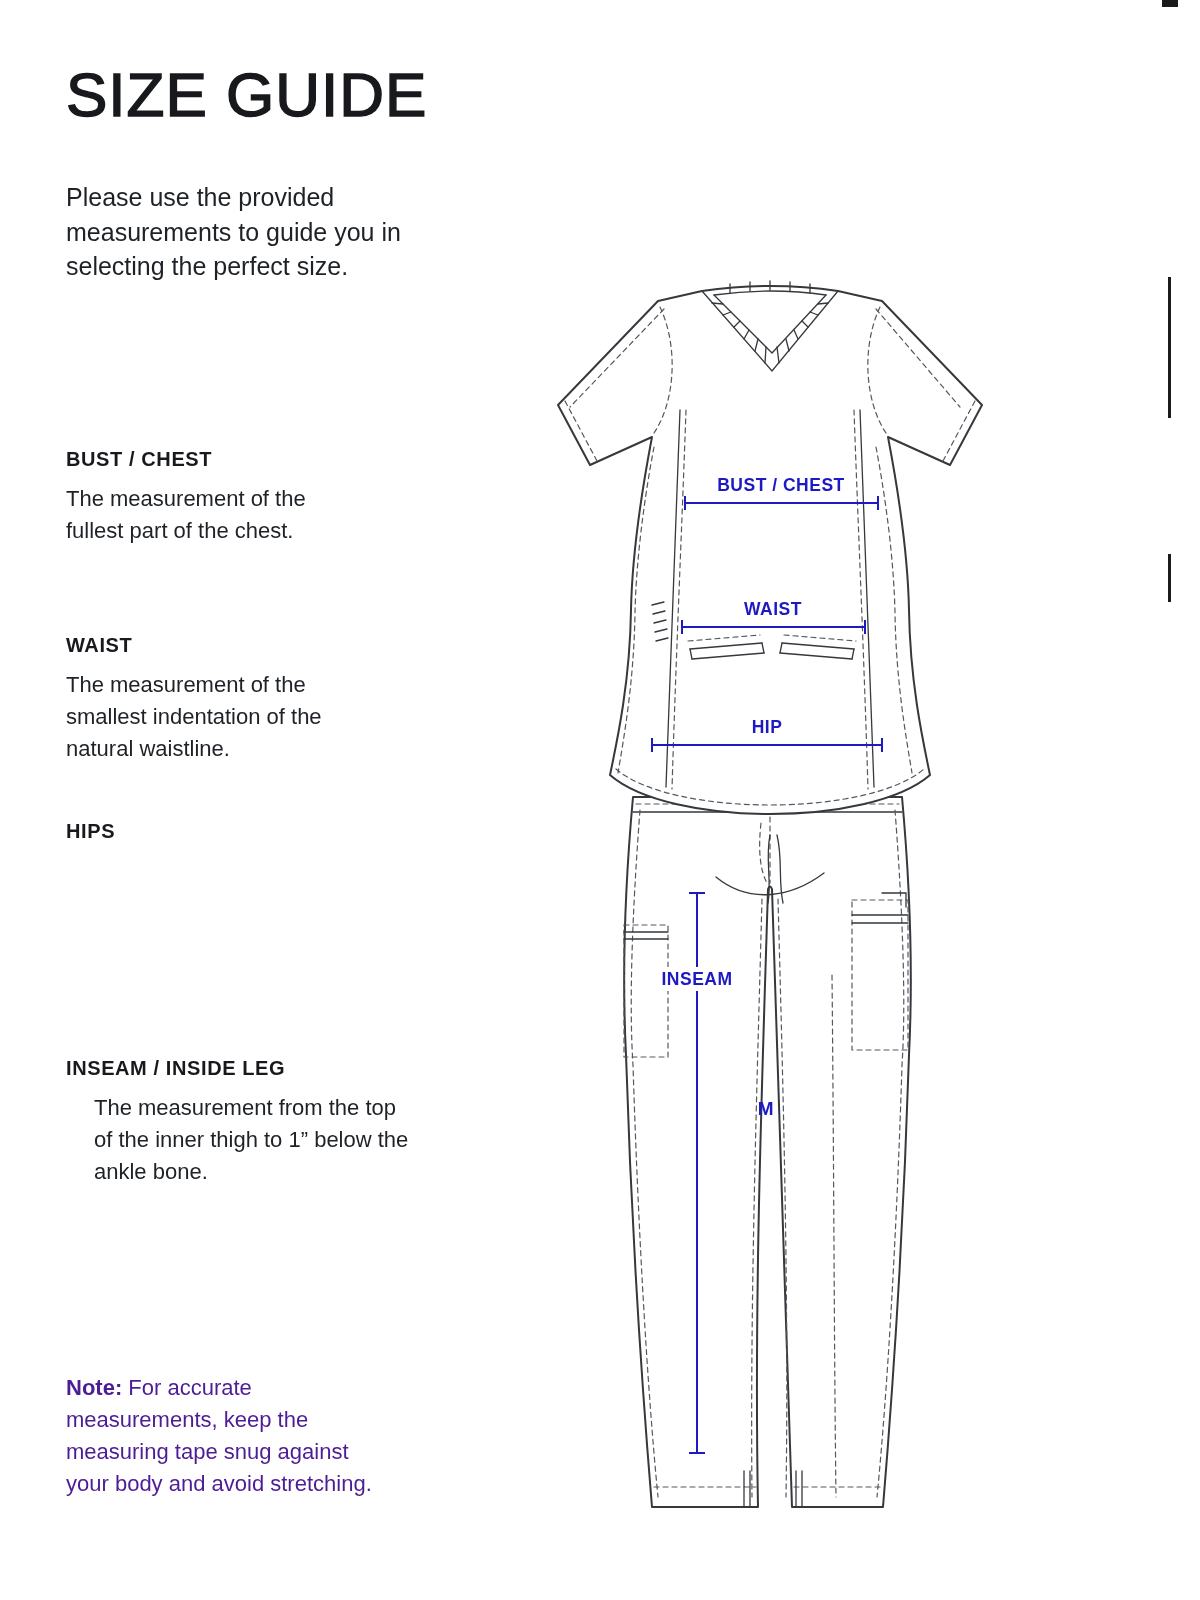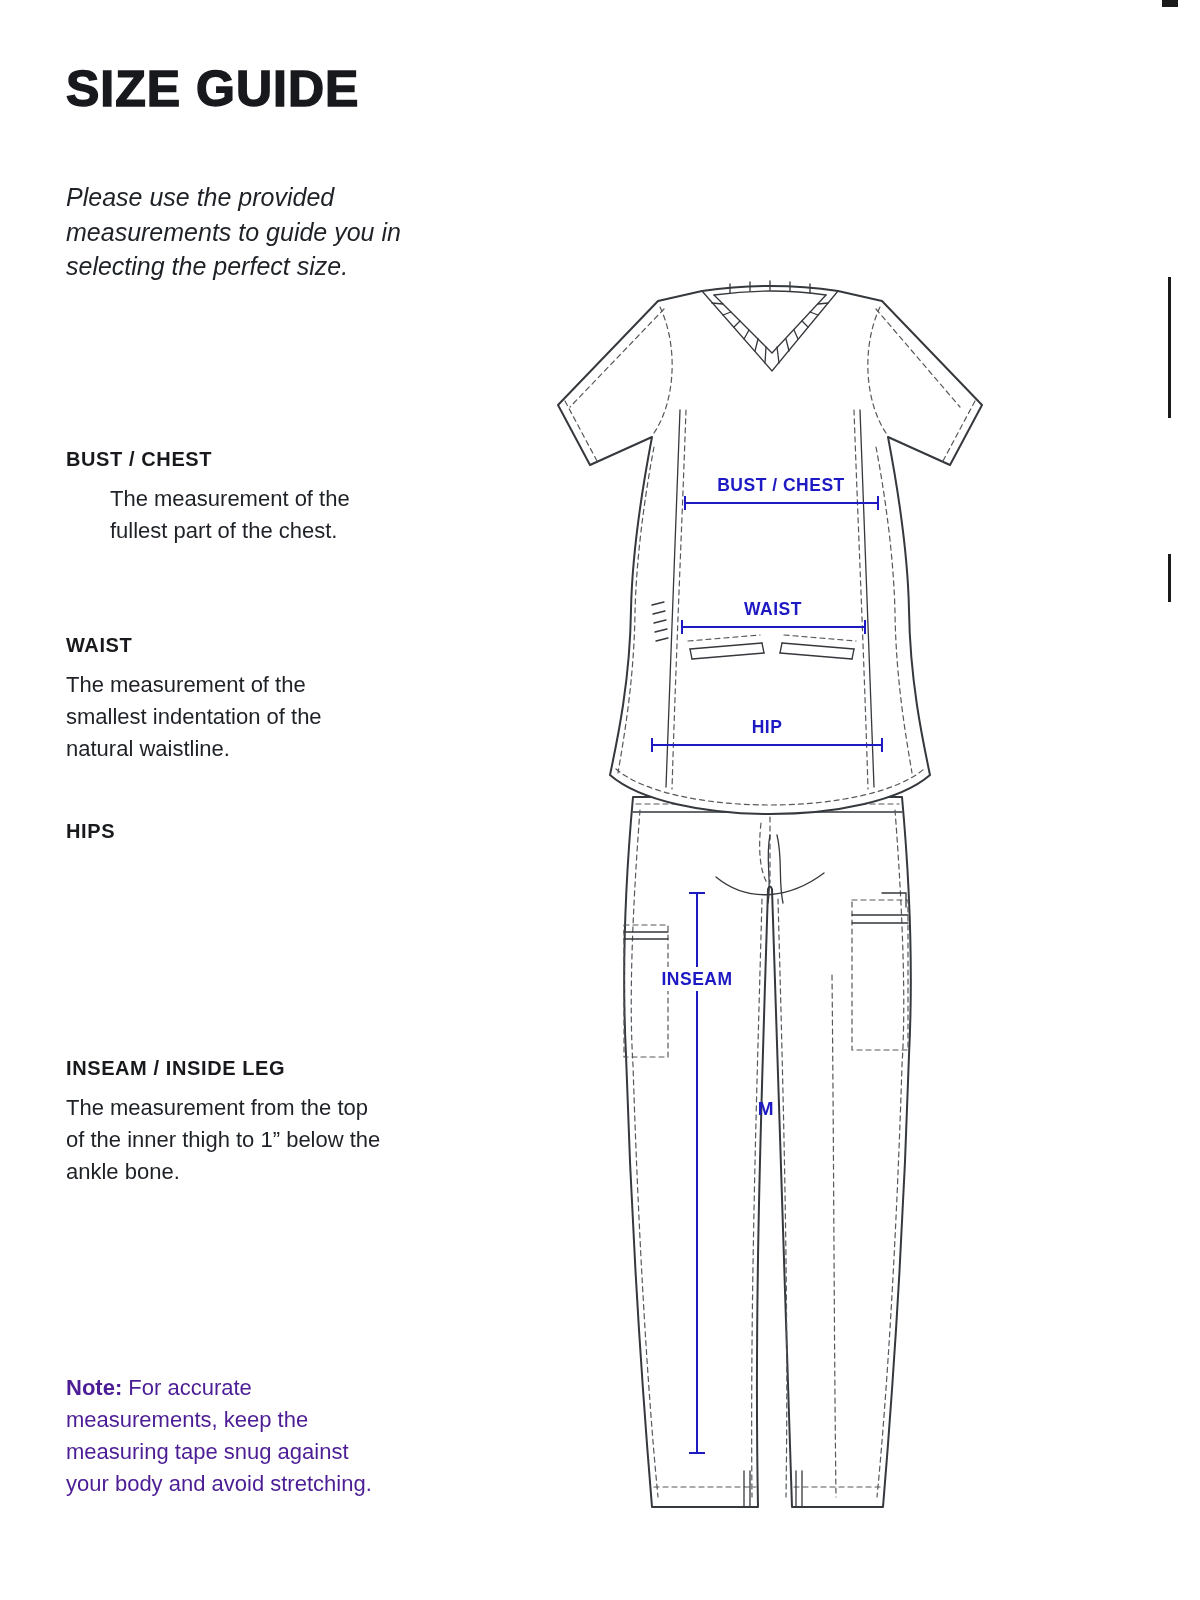--- a/index.html
+++ b/index.html
@@ -2,34 +2,34 @@
 <html style="--accent: #1d19c3; --ink: #35383c;"><head>
 <meta charset="utf-8">
 <style>
   :root{ --accent:#1d19c3; --ink:#35383c; --ink2:#55585c; }
   html,body{margin:0;padding:0;background:#ffffff;}
   .page{
     position:relative;width:1200px;height:1600px;background:#ffffff;
     font-family:"Liberation Sans",sans-serif;overflow:hidden;color:#1e2227;
   }
   .title{
-    position:absolute;left:66px;top:64px;font-size:50px;font-weight:700;
+    position:absolute;left:66px;top:64px;font-size:62px;font-weight:400;
     letter-spacing:1px;color:#17191d;-webkit-text-stroke:1.5px #17191d;line-height:1;
   }
   .intro{
     position:absolute;left:66px;top:180px;width:400px;
-    font-size:25px;line-height:1.38;color:#1e2227;font-style:italic;
+    font-size:25px;line-height:1.38;color:#1e2227;
   }
   .sec{position:absolute;left:66px;}
   .sec h2{margin:0 0 12px 0;font-size:20px;font-weight:700;letter-spacing:.6px;color:#17191d;}
   .sec p{margin:0;font-size:22px;line-height:1.45;color:#1e2227;}
-  .sec-bust{top:448px;}  .sec-bust p{width:300px;margin-left:44px;}
+  .sec-bust{top:448px;}  .sec-bust p{width:300px;}
   .sec-waist{top:634px;} .sec-waist p{width:320px;}
   .sec-hips{top:820px;}  .sec-hips p{width:360px;}
-  .sec-inseam{top:1057px;} .sec-inseam p{width:320px;}
+  .sec-inseam{top:1057px;} .sec-inseam p{width:320px;margin-left:28px;}
   .note{
     position:absolute;left:66px;top:1372px;width:325px;
     font-size:22px;line-height:1.45;color:#4c1d95;
   }
   .note b{font-weight:700;}
   .diagram{position:absolute;left:530px;top:275px;width:470px;height:1270px;}
   .edge{position:absolute;background:#1b1b1b;}
   .edge-1{left:1162px;top:0;width:16px;height:7px;}
   .edge-2{left:1168px;top:277px;width:3px;height:141px;}
   .edge-3{left:1168px;top:554px;width:3px;height:48px;}

